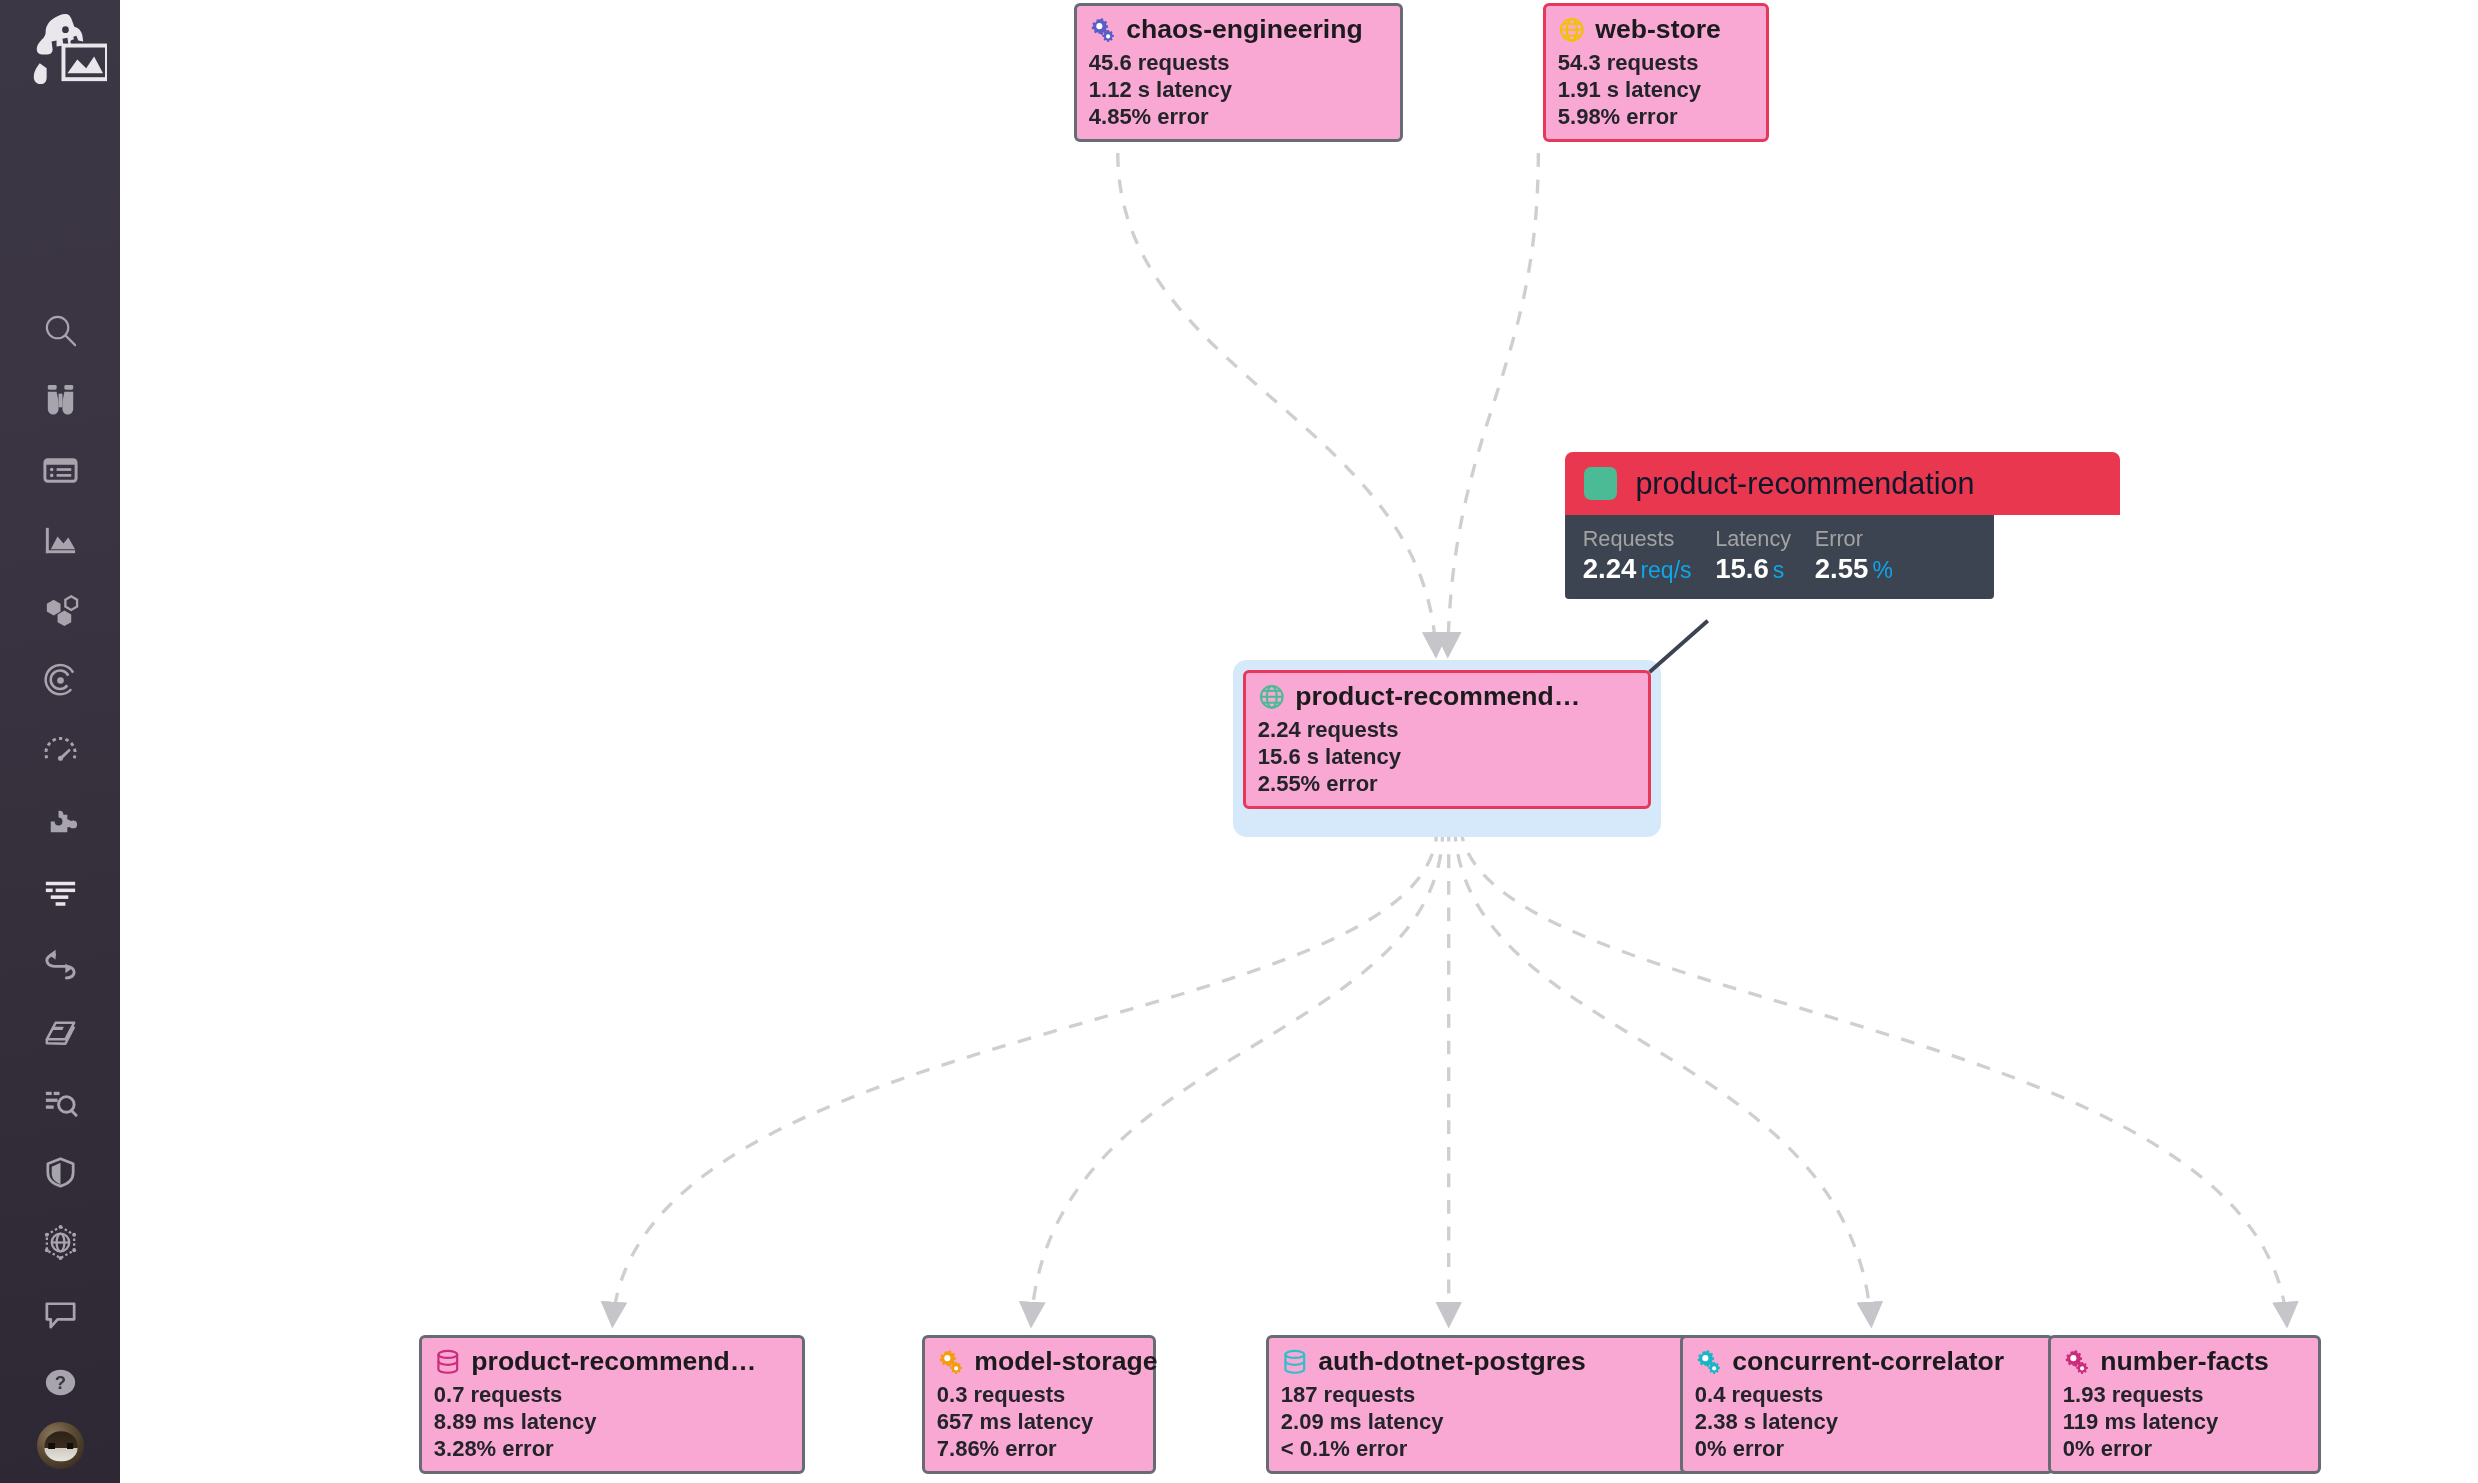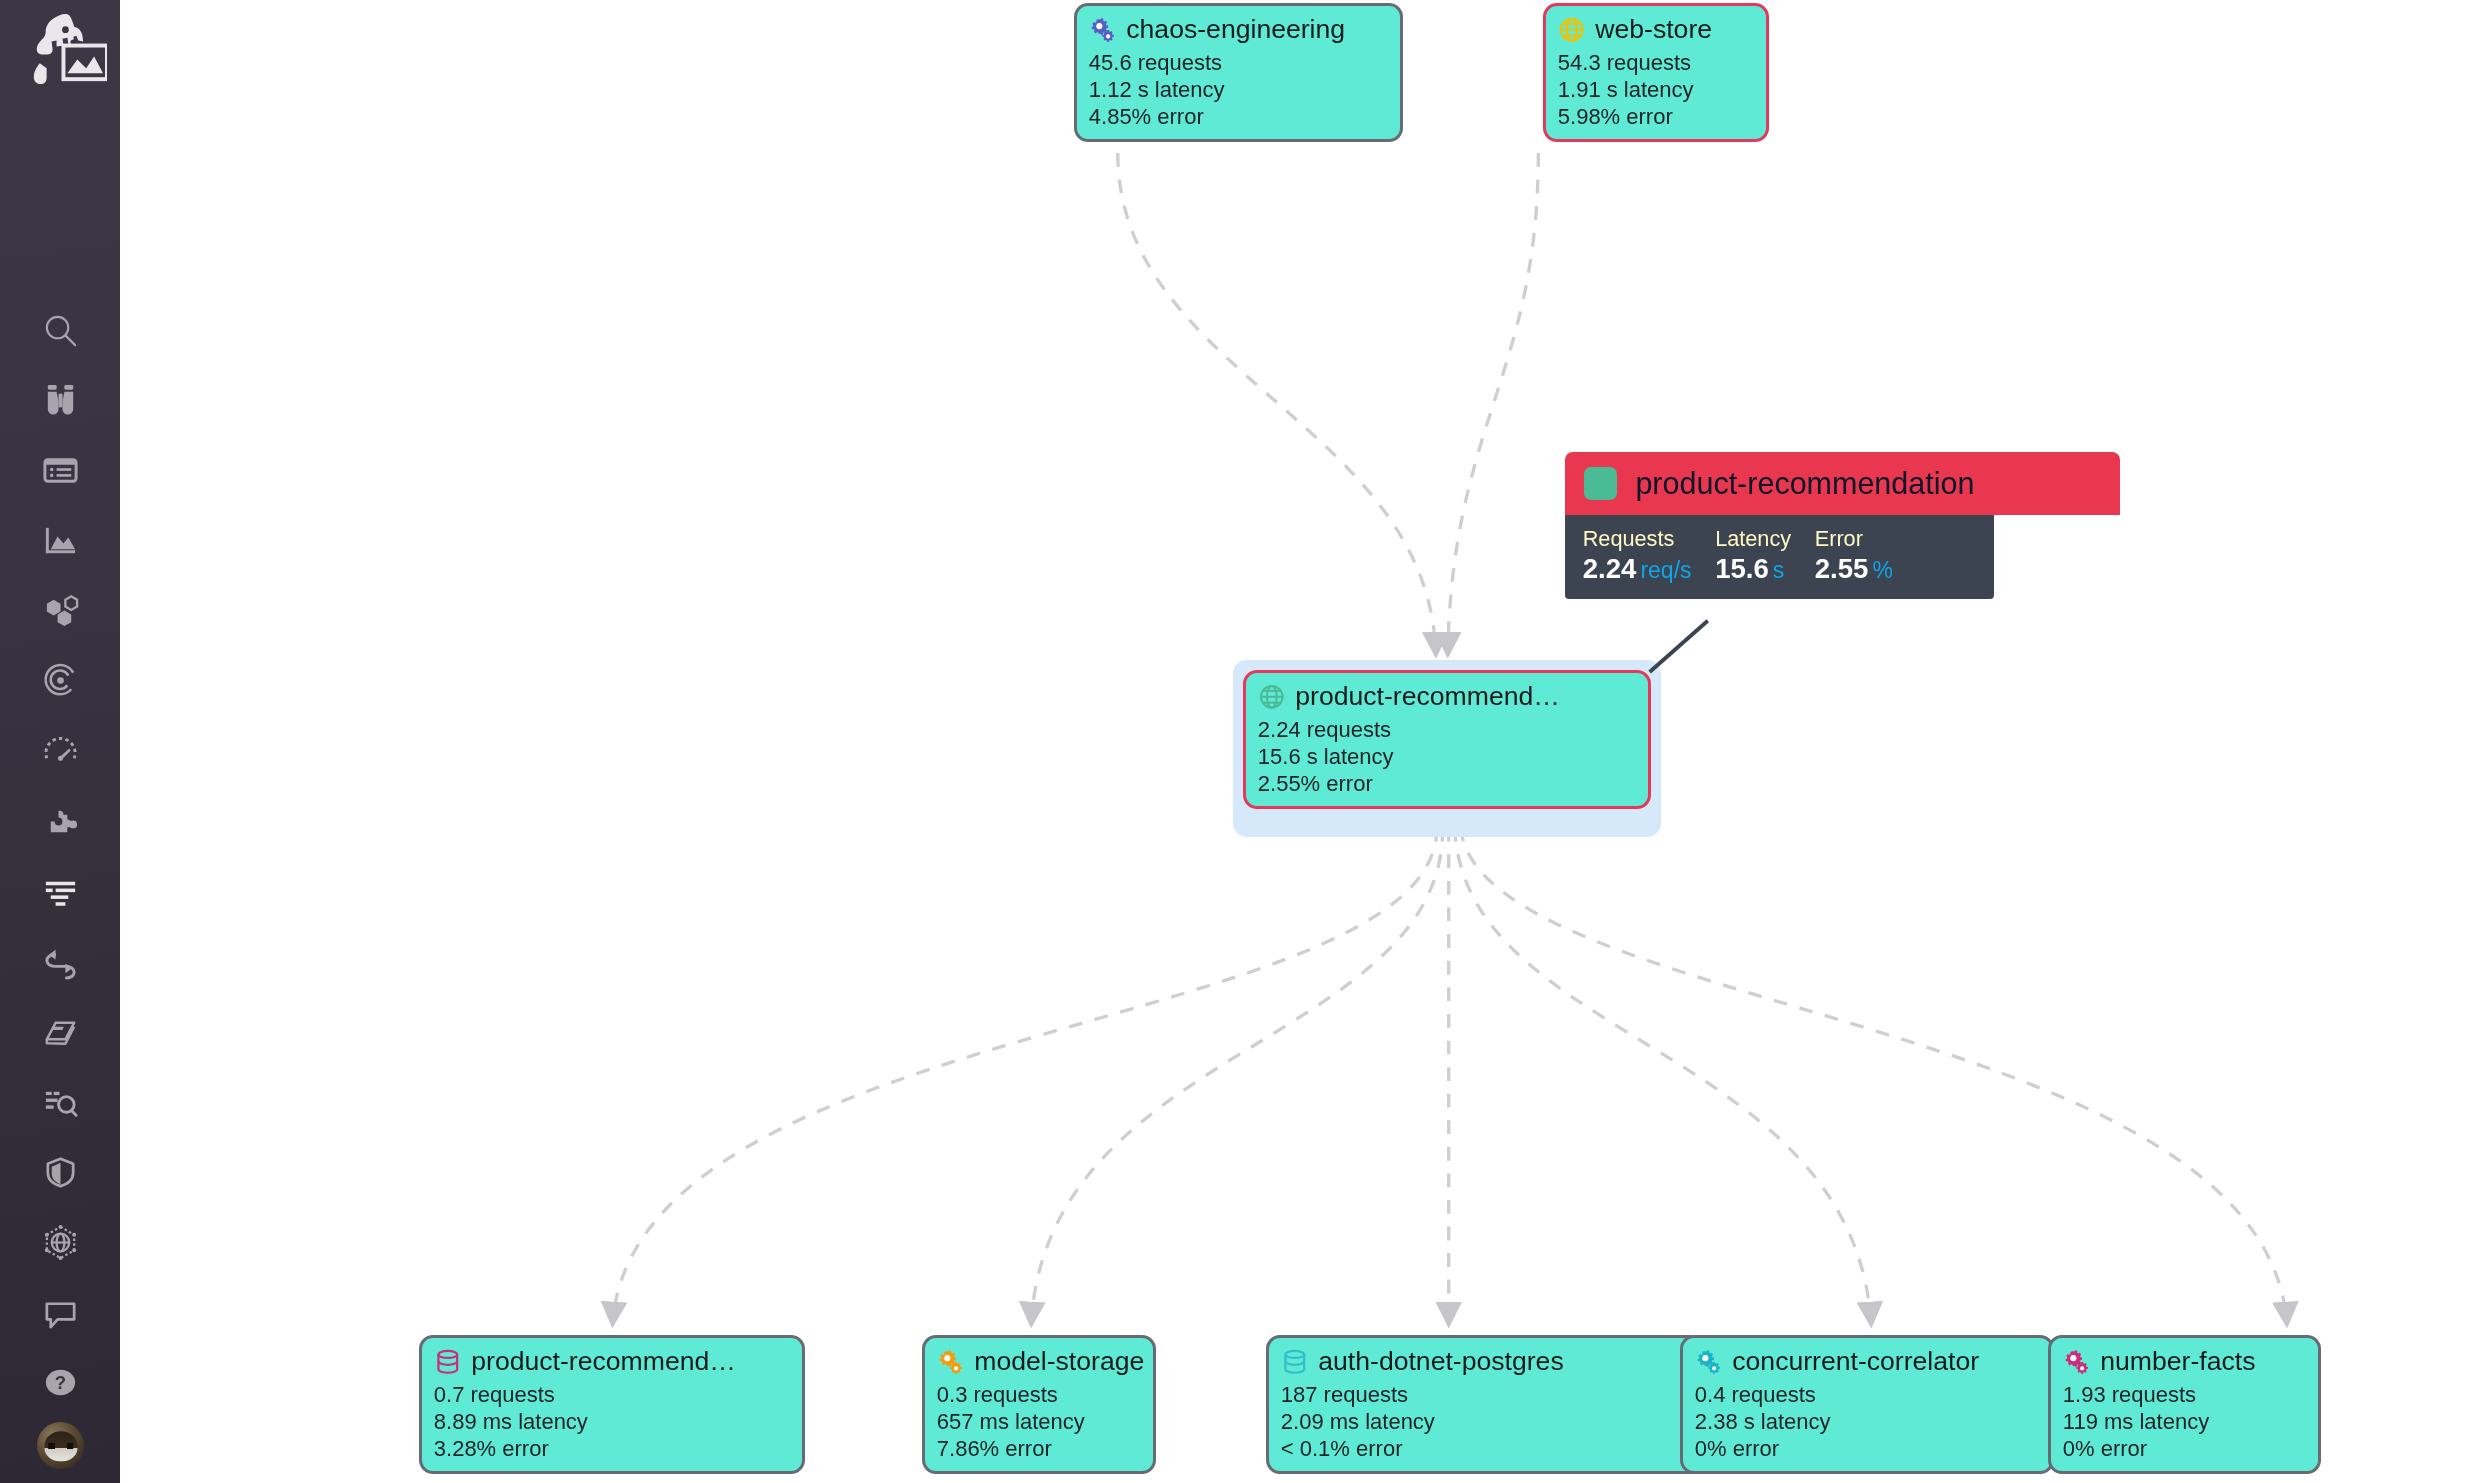--- a/index.html
+++ b/index.html
@@ -45,26 +45,27 @@
     background:linear-gradient(90deg,#120d08 0 6.9px,transparent 6.9px 18.7px,#120d08 18.7px 25.6px);
   }
 
   
   #canvas{position:absolute;left:120px;top:0;width:2358px;height:1484px;}
   #edges{position:absolute;left:0;top:0;width:2358px;height:1484px;}
 
   
   .node{
     position:absolute;box-sizing:border-box;
-    background:#5eead4;
+    background:#f9a8d4;
     border:3px solid #666b74;
-    border-radius:14px;
+    border-radius:6px;
     padding:5.9px 11.8px 8.9px 11.8px;
     z-index:10;
     cursor:pointer;
+    font-weight:bold;
   }
   .node.err{border-color:#e5385a;}
   .node-head{
     display:flex;align-items:center;gap:9.9px;
     height:36px;
   }
   .node-icon{width:27.6px;height:27.6px;flex:0 0 27.6px;display:block;}
   .node-title{
     font-size:26.6px;color:#1b1b1e;line-height:29.6px;white-space:nowrap;
   }
@@ -90,21 +91,21 @@
   #tip-swatch{width:33px;height:33px;border-radius:6.9px;background:#4bbb96;flex:0 0 33px;}
   #tip-title{color:#0f172a;font-size:30.5px;line-height:33px;white-space:nowrap;}
   #tip-body{
     background:#3d4451;
     border-radius:0 0 3.9px 3.9px;
     padding:9.9px 17.7px 13.8px 17.7px;
     display:flex;gap:23.6px;
     width:429px;box-sizing:border-box;
   }
   .tip-stat{display:flex;flex-direction:column;}
-  .tip-label{color:#fef9c3;font-size:21.7px;line-height:27.6px;white-space:nowrap;}
+  .tip-label{color:#a3a3a3;font-size:21.7px;line-height:27.6px;white-space:nowrap;}
   .tip-valrow{display:flex;align-items:baseline;gap:4px;white-space:nowrap;}
   .tip-val{color:#ffffff;font-size:27.6px;font-weight:bold;line-height:33px;}
   .tip-unit{color:#0ea5e9;font-size:23px;line-height:23.6px;}
 </style>
 </head>
 <body>
 
 <div id="sidebar">
 
   <div id="sidebar-logo">

